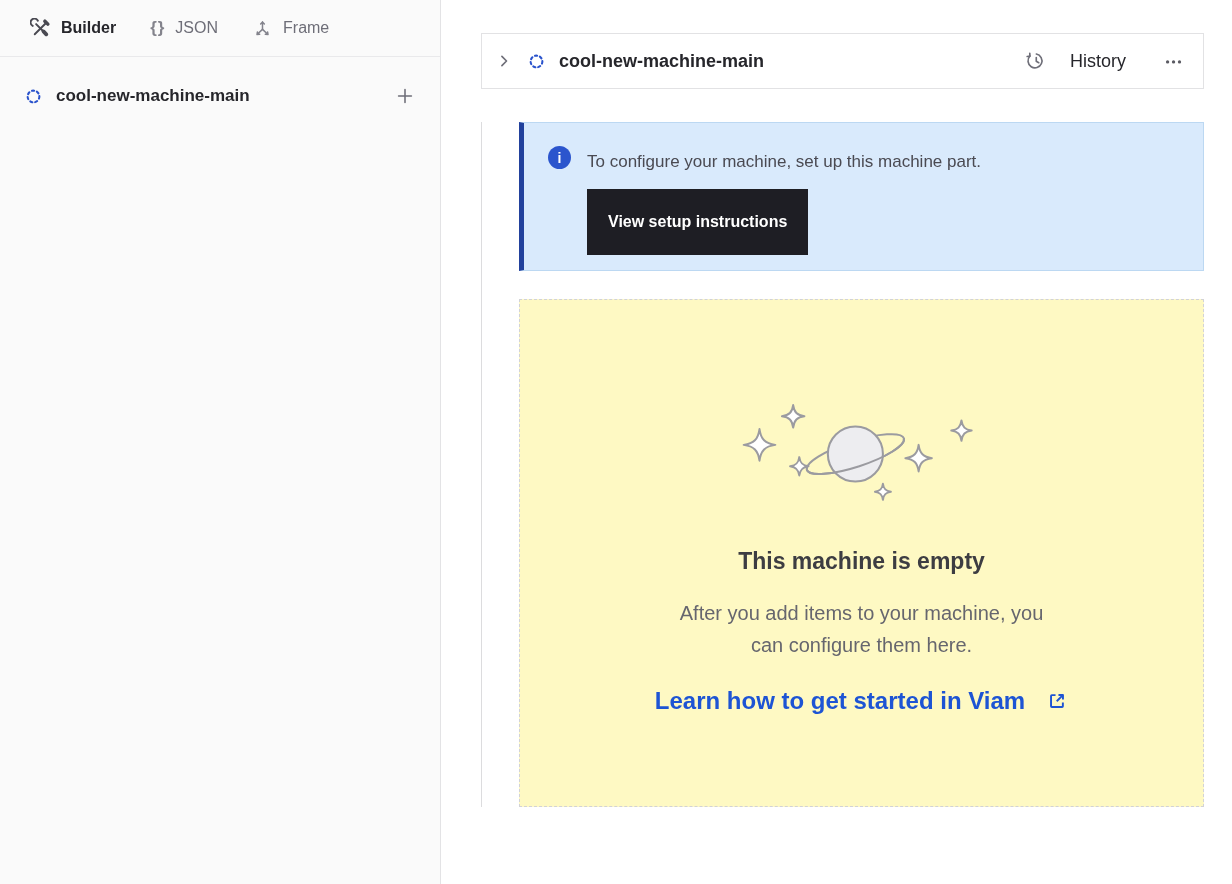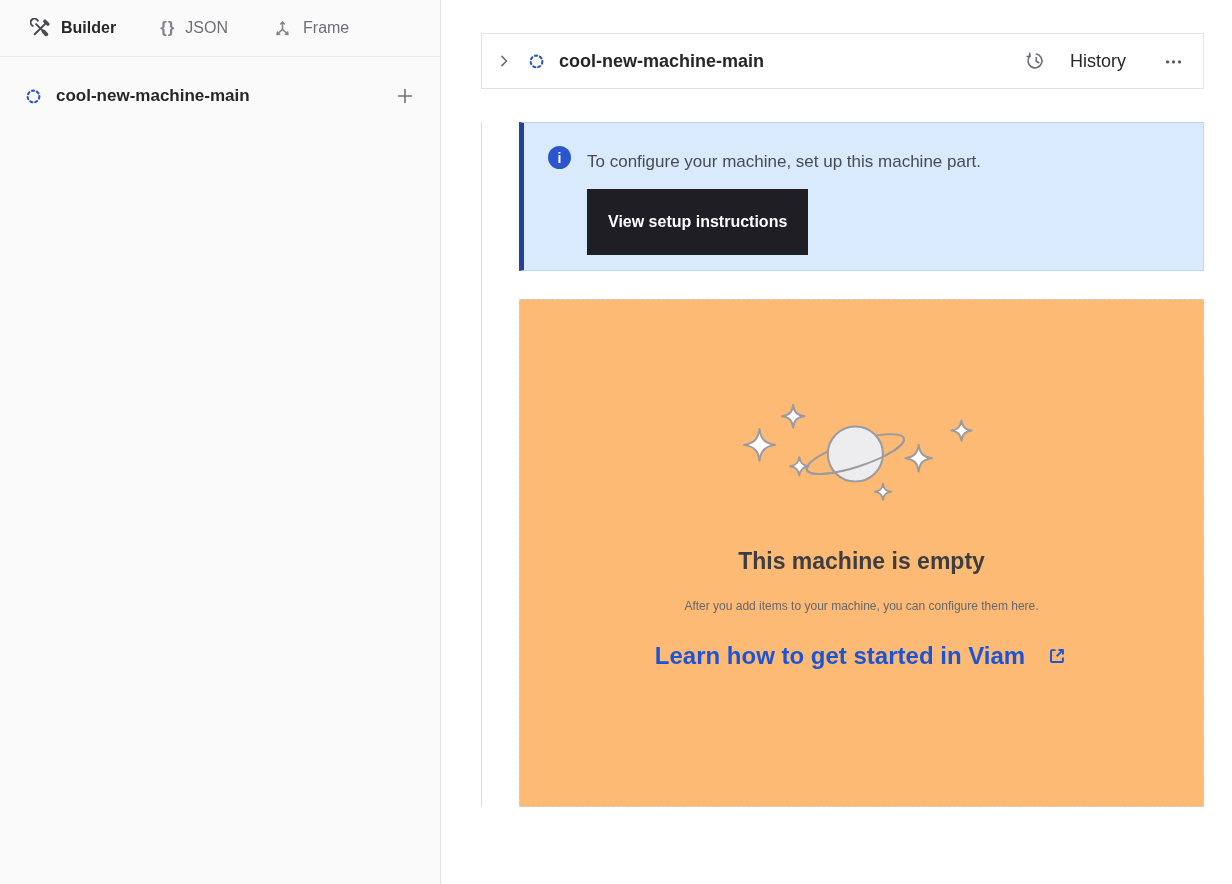--- a/index.html
+++ b/index.html
@@ -12,21 +12,21 @@
     overflow:hidden;
   }
   
   .sidebar {
     width:441px; flex:0 0 441px; height:100%;
     background:#fafafa;
     border-right:1px solid #e3e3e5;
   }
   .tabbar {
     height:57px; display:flex; align-items:center;
-    gap:44px; padding:0 30px;
+    gap:34px; padding:0 30px;
     border-bottom:1px solid #e9e9eb;
   }
   .tab { display:flex; align-items:center; gap:10px; font-size:16px; color:#6e6e78; cursor:pointer; white-space:nowrap; }
   .tab.active { color:#26262b; font-weight:700; }
   .braces-glyph { font-size:17px; font-weight:600; color:#83838c; letter-spacing:1px; }
   .machine-row {
     display:flex; align-items:center; gap:13px;
     margin-top:28px; padding:0 24px;
   }
   .machine-name { font-size:17px; font-weight:700; flex:1; color:#26262b; }
@@ -67,26 +67,26 @@
   .banner-desc { font-size:17px; color:#4a4a52; margin-top:7px; }
   .banner-btn {
     margin-top:17px; background:#1e1e24; color:#ffffff;
     border:none; font-family:inherit; font-size:16px; font-weight:600;
     padding:24px 21px; cursor:pointer;
   }
 
   
   .empty-box {
     margin-top:28px; height:508px;
-    border:1px dashed #d2d2d6; background:#fdba74;
+    border:1px dashed #d2d2d6; background:#fef9c3;
     display:flex; flex-direction:column; align-items:center;
     text-align:center; padding-top:100px;
   }
   .empty-title { font-size:23px; font-weight:700; color:#3d3d42; margin-top:46px; }
-  .empty-desc { font-size:12px; color:#66666e; line-height:1.6; margin-top:22px; max-width:395px; }
+  .empty-desc { font-size:20px; color:#66666e; line-height:1.6; margin-top:22px; max-width:395px; }
   .empty-link {
     margin-top:26px; font-size:24px; font-weight:700; color:#1d54d4;
     text-decoration:none; display:inline-flex; align-items:center; gap:21px; cursor:pointer;
   }
   svg { display:block; }
 </style>
 </head>
 <body>
 
 <aside class="sidebar">

